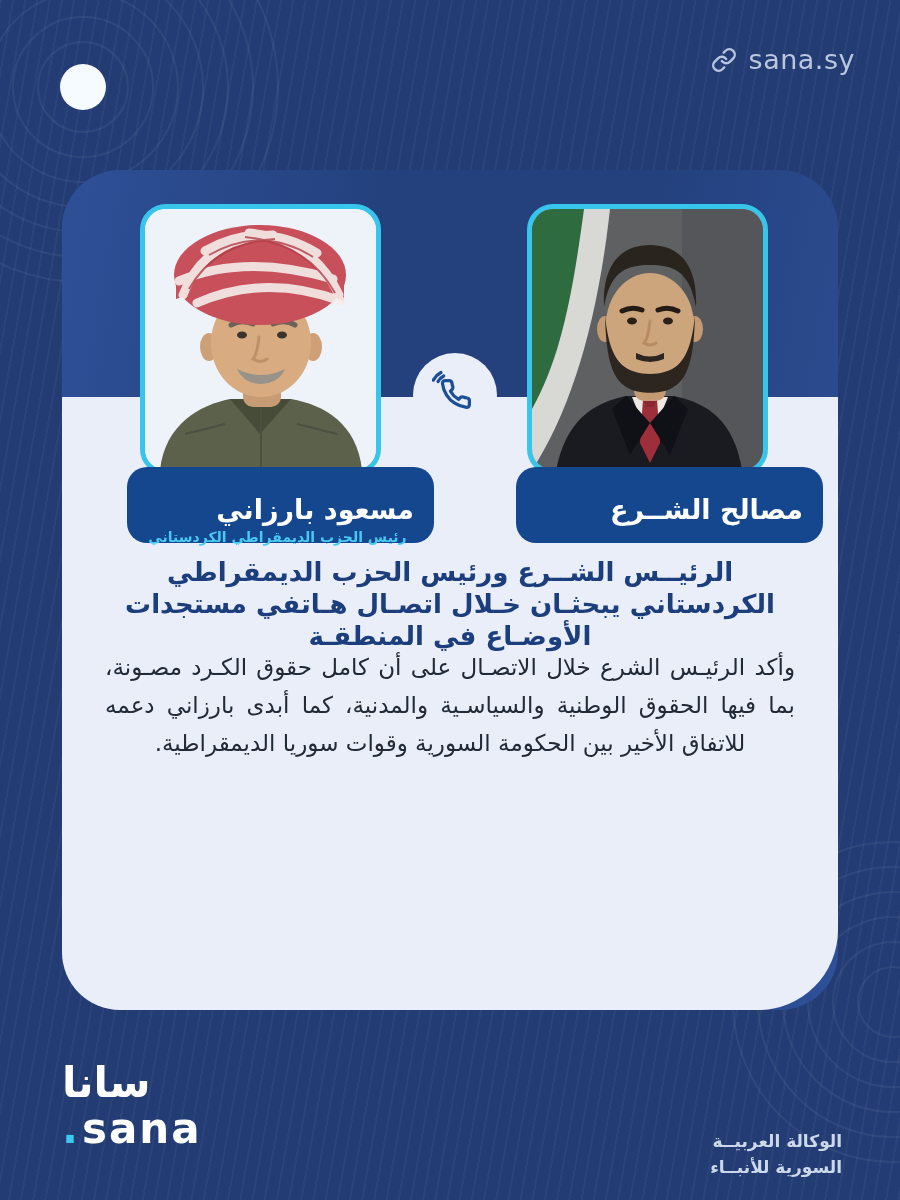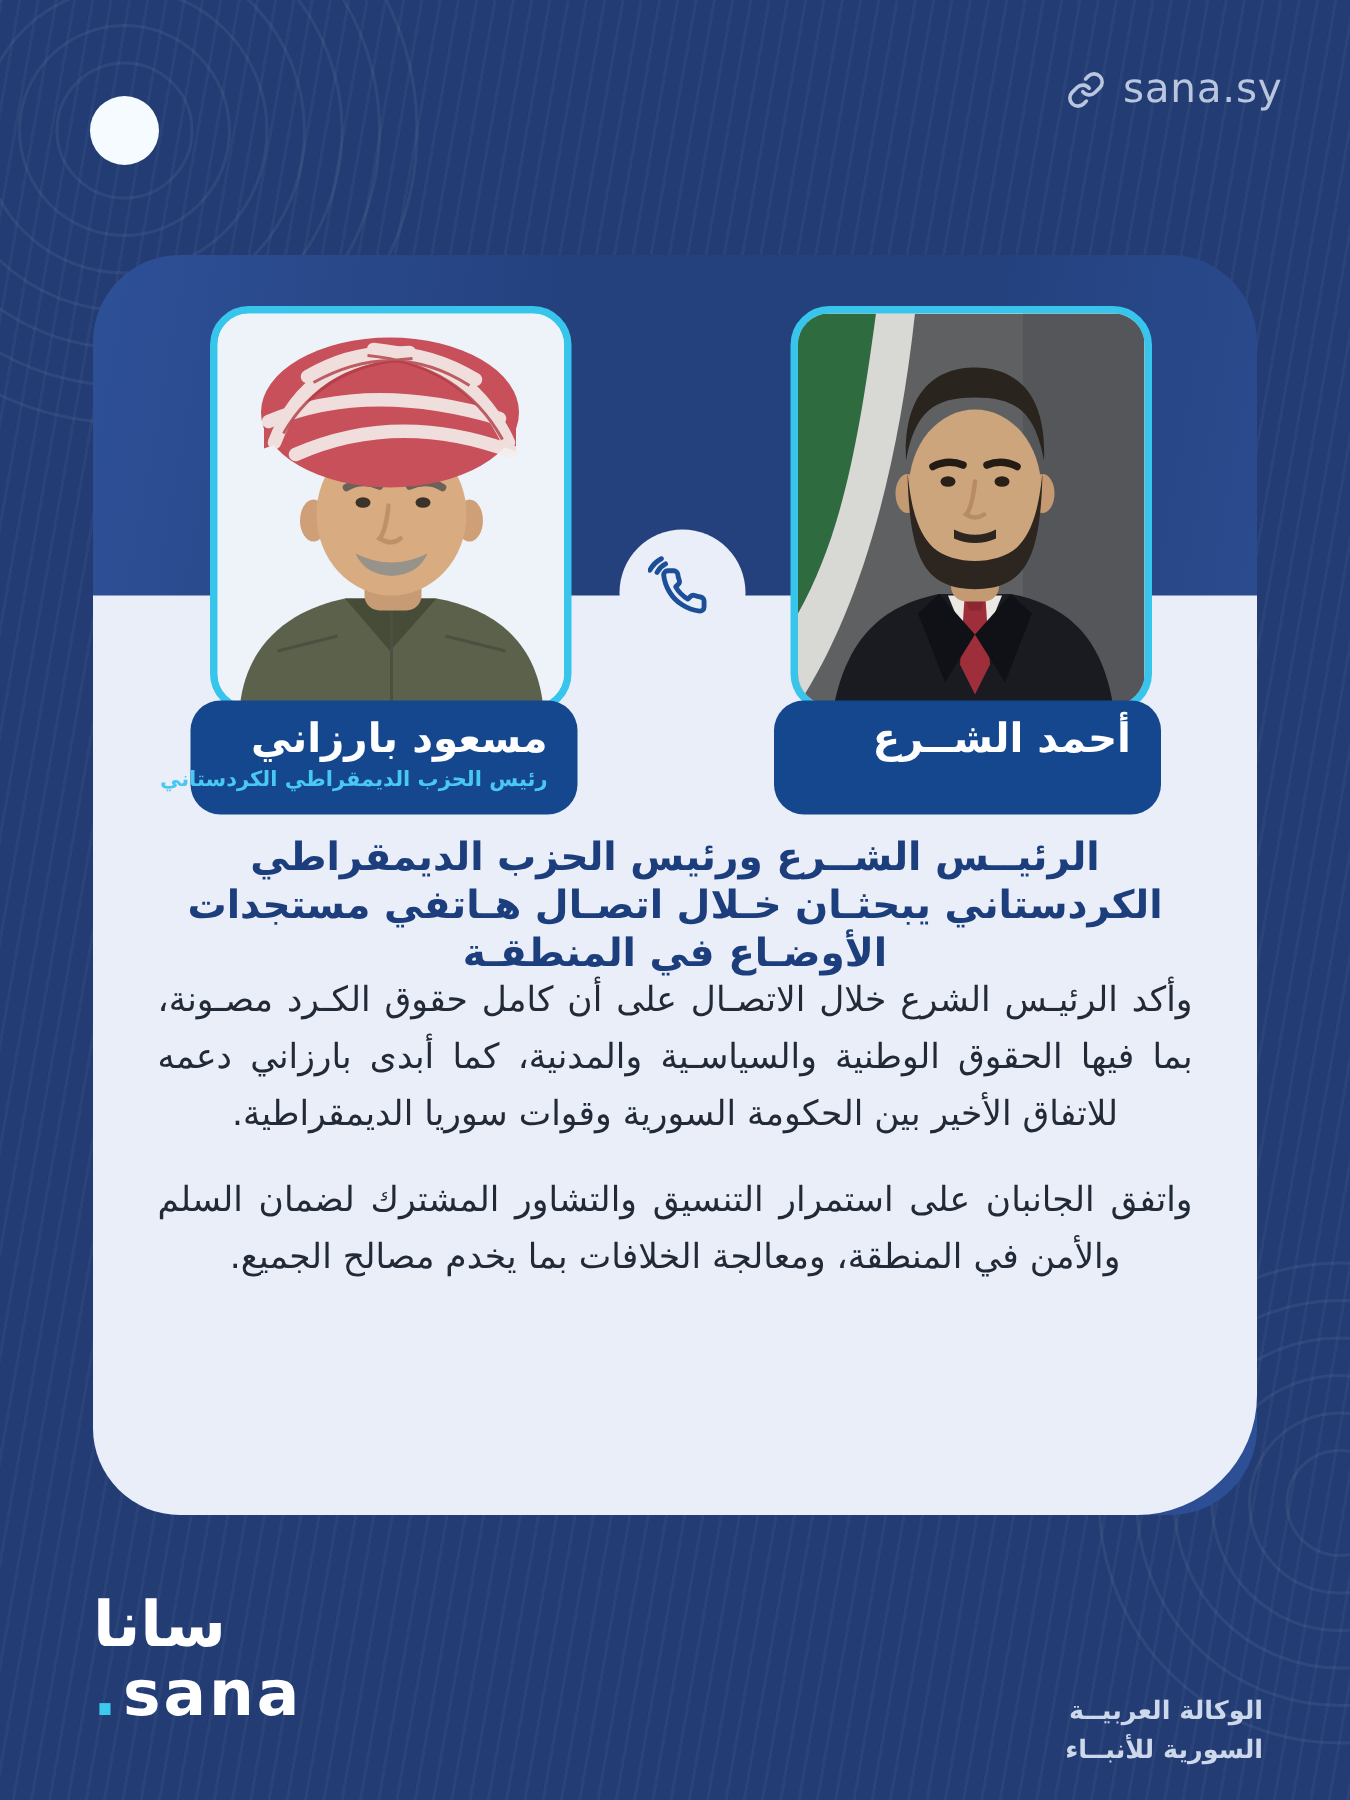--- a/index.html
+++ b/index.html
@@ -24,21 +24,21 @@
   
   .photo{position:absolute;width:231px;height:261px;border:5px solid #37c5ec;border-radius:26px;overflow:hidden;background:#eef3f8;}
   .photo svg{display:block;width:100%;height:100%;}
   .photo-left{left:78px;top:34px;}
   .photo-right{left:465px;top:34px;}
 
   
   .phone-badge{position:absolute;left:351px;top:183px;width:84px;height:84px;border-radius:50%;background:#e9eef8;display:flex;align-items:center;justify-content:center;}
 
   
-  .plate{position:absolute;width:258px;height:76px;background:#15478e;border-radius:20px;direction:rtl;box-sizing:border-box;padding:9px 20px 8px 14px;}
+  .plate{position:absolute;width:307px;height:76px;background:#15478e;border-radius:20px;direction:rtl;box-sizing:border-box;padding:26px 20px 8px 14px;}
   .plate-left{left:65px;top:297px;}
   .plate-right{left:454px;top:297px;}
   .plate .name{color:#ffffff;font-weight:bold;font-size:27px;line-height:33px;text-align:right;white-space:nowrap;}
   .plate .title{color:#49c9f2;font-size:14px;line-height:22px;text-align:center;white-space:nowrap;font-weight:bold;}
 
   
   .headline{position:absolute;left:43px;top:386px;width:690px;direction:rtl;text-align:center;color:#1c3e7c;font-weight:bold;font-size:26px;line-height:32px;}
   .body-text{position:absolute;left:43px;top:478px;width:690px;direction:rtl;color:#222a38;font-size:23px;line-height:38px;text-align:justify;}
   .body-text p{margin:0 0 19px 0;}
   .p-last-left{text-align-last:left;}
@@ -169,28 +169,27 @@
           </g>
         </svg>
       </span>
     </div>
 
     <div class="plate plate-left">
       <div class="name">مسعود بارزاني</div>
       <div class="title">رئيس الحزب الديمقراطي الكردستاني</div>
     </div>
     <div class="plate plate-right">
-      <div class="name">أحمد الشــرع</div>
+      <div class="name">مصالح الشــرع</div>
     </div>
 
     <div class="headline">الرئيــس الشــرع ورئيس الحزب الديمقراطي الكردستاني يبحثـان خـلال اتصـال هـاتفي مستجدات الأوضـاع في المنطقـة</div>
 
     <div class="body-text">
       <p class="p-last-center">وأكد الرئيـس الشرع خلال الاتصـال على أن كامل حقوق الكـرد مصـونة، بما فيها الحقوق الوطنية والسياسـية والمدنية، كما أبدى بارزاني دعمه للاتفاق الأخير بين الحكومة السورية وقوات سوريا الديمقراطية.</p>
-      <p class="p-last-center">واتفق الجانبان على استمرار التنسيق والتشاور المشترك لضمان السلم والأمن في المنطقة، ومعالجة الخلافات بما يخدم مصالح الجميع.</p>
     </div>
 
   </div>
 
   <div class="sana-logo">
     <div class="ar">سانا</div>
     <div class="la">
       <span class="dot">.</span>
       <span>sana</span>
     </div>

